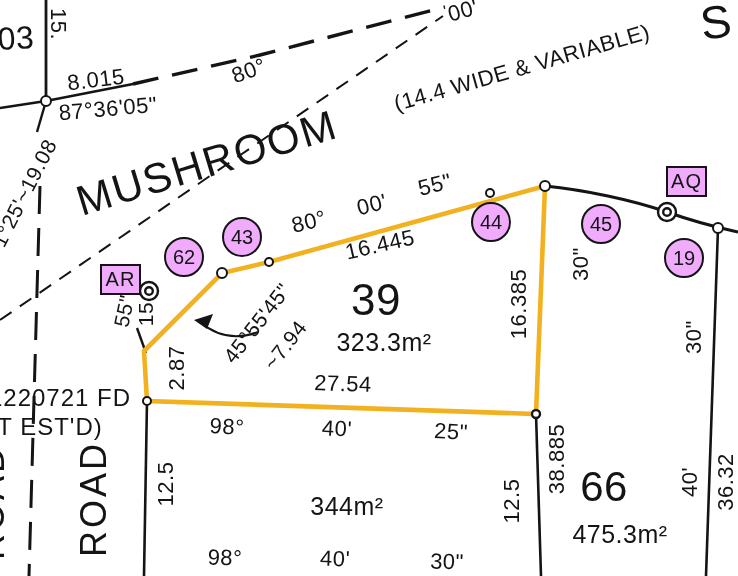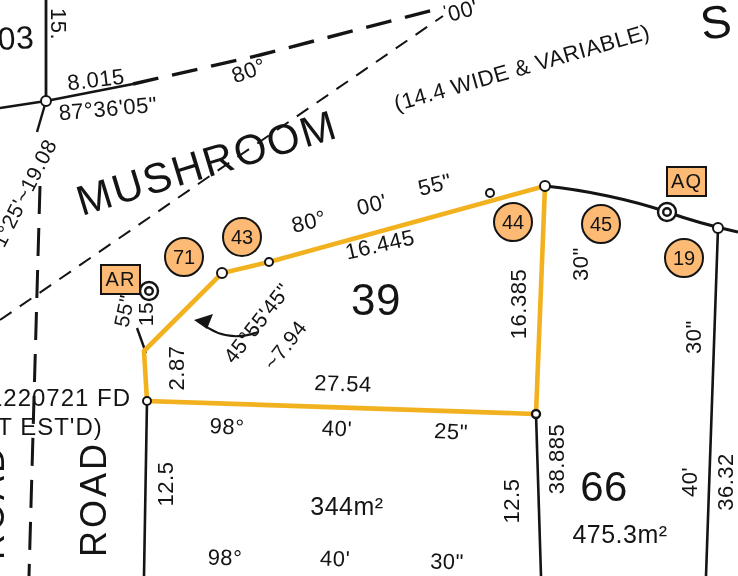--- a/index.html
+++ b/index.html
@@ -2,21 +2,21 @@
 <html><head>
 <meta charset="utf-8">
 <style>
   html,body{margin:0;padding:0;background:#fff;}
   .map{position:relative;width:738px;height:576px;background:#ffffff;overflow:hidden;
        font-family:"Liberation Sans","DejaVu Sans",sans-serif;color:#141414;}
   .map svg{position:absolute;left:0;top:0;}
   .lbl{position:absolute;white-space:nowrap;transform:translate(-50%,-50%);
        color:#141414;line-height:1;letter-spacing:0.5px;}
   .badge{position:absolute;display:flex;align-items:center;justify-content:center;
-       background:#fdba74;color:#141414;}
+       background:#f0abfc;color:#141414;}
   .circle{border:2.5px solid #141414;border-radius:50%;width:36px;height:36px;font-size:20px;}
   .box{border:2.5px solid #141414;width:37px;height:27px;font-size:20px;letter-spacing:1px;}
 </style>
 </head>
 <body>
 
 <div class="map">
 
   <svg width="738" height="576" viewBox="0 0 738 576">
 
@@ -61,32 +61,33 @@
     </g>
   </svg>
 
   <div class="lbl" style="left:207px;top:163px;font-size:42px;letter-spacing:2px;transform:translate(-50%,-50%) rotate(-17deg);">MUSHROOM</div>
   <div class="lbl" style="left:522px;top:68px;font-size:22px;transform:translate(-50%,-50%) rotate(-16deg);">(14.4 WIDE &amp; VARIABLE)</div>
   <div class="lbl" style="left:716px;top:22px;font-size:46px;transform:translate(-50%,-50%) rotate(-8deg);">S</div>
   <div class="lbl" style="left:94px;top:499px;font-size:36px;letter-spacing:3px;transform:translate(-50%,-50%) rotate(-90deg);">ROAD</div>
   <div class="lbl" style="left:-8px;top:502px;font-size:36px;letter-spacing:3px;transform:translate(-50%,-50%) rotate(-90deg);">ROAD</div>
 
   <div class="lbl" style="left:376px;top:300px;font-size:44px;">39</div>
+  <div class="lbl" style="left:384px;top:342px;font-size:25px;">323.3m²</div>
   <div class="lbl" style="left:347px;top:506px;font-size:25px;">344m²</div>
   <div class="lbl" style="left:604px;top:487px;font-size:42px;">66</div>
   <div class="lbl" style="left:620px;top:526px;font-size:25px;margin-top:8px;">475.3m²</div>
   <div class="lbl" style="left:16px;top:38px;font-size:32px;transform:translate(-50%,-50%) rotate(-3deg);">03</div>
 
   <div class="badge circle" style="left:164px;top:237px;">
-      <span>71</span>
+      <span>62</span>
     </div>
   <div class="badge circle" style="left:222px;top:217px;">
       <span>43</span>
     </div>
-  <div class="badge circle" style="left:493px;top:202px;">
+  <div class="badge circle" style="left:471px;top:202px;">
       <span>44</span>
     </div>
   <div class="badge circle" style="left:581px;top:204px;">
       <span>45</span>
     </div>
   <div class="badge circle" style="left:664px;top:238px;">
       <span>19</span>
     </div>
 
   <div class="badge box" style="left:100px;top:264px;align-items:center;">

